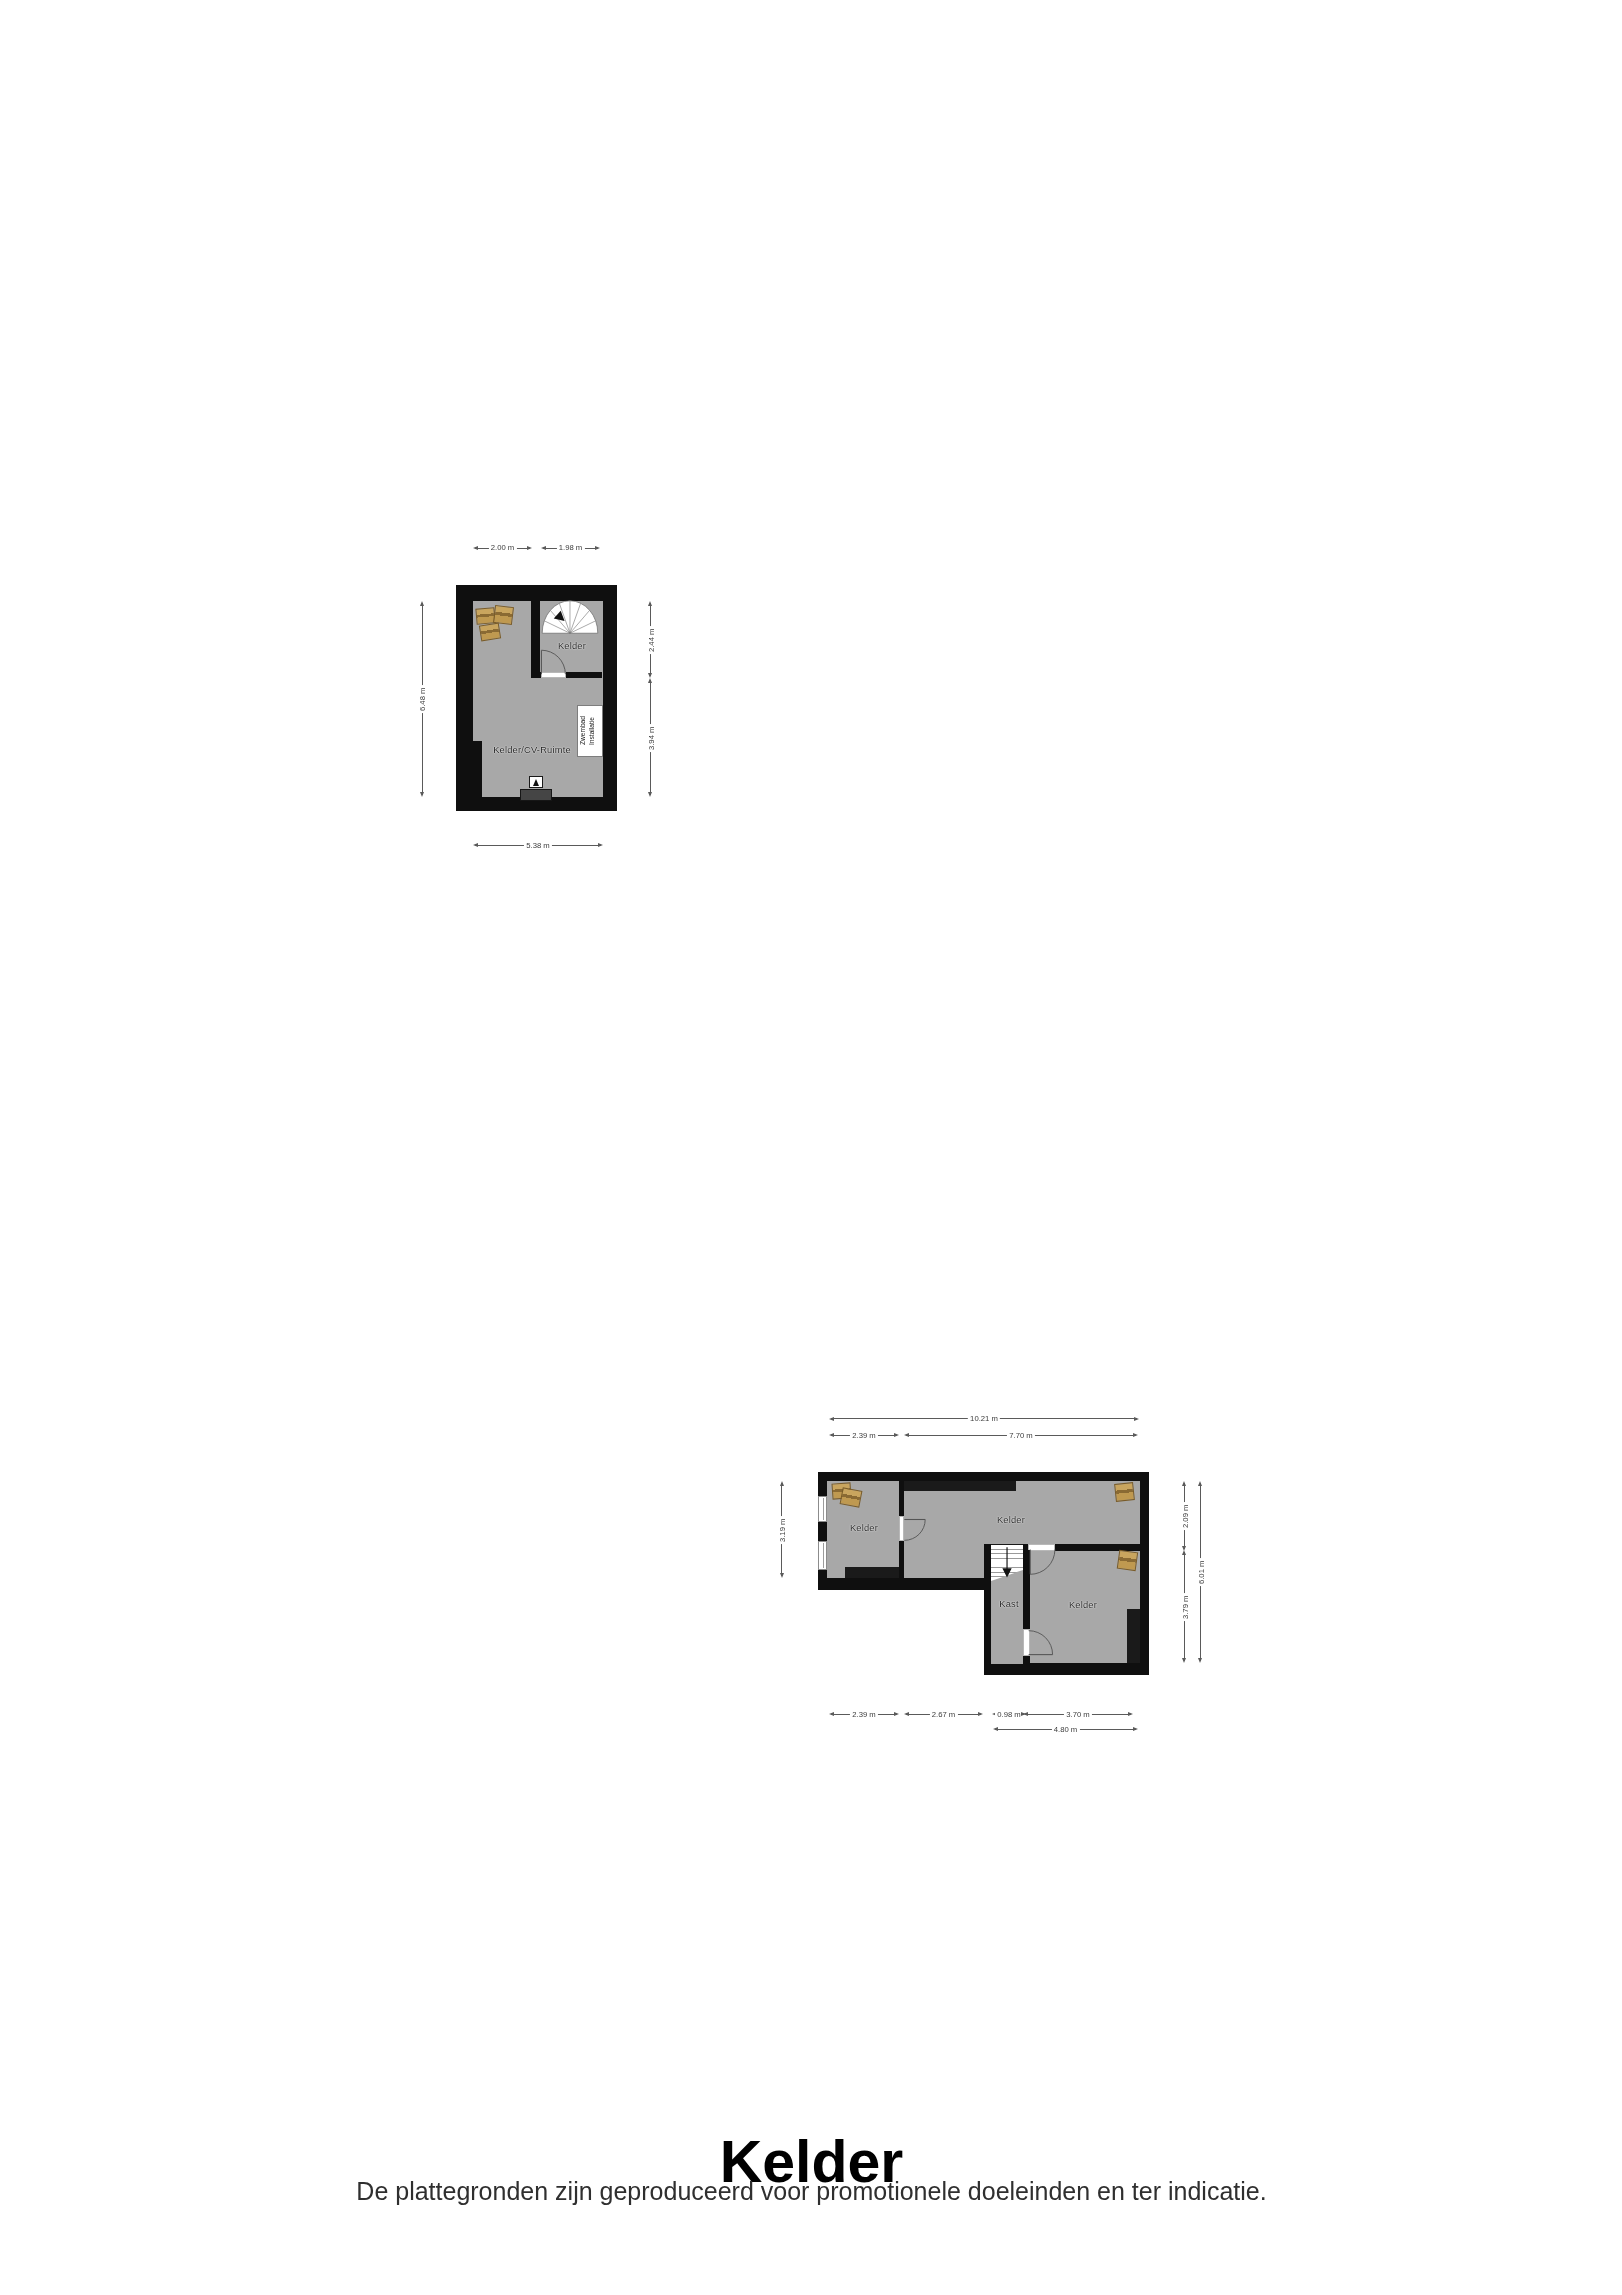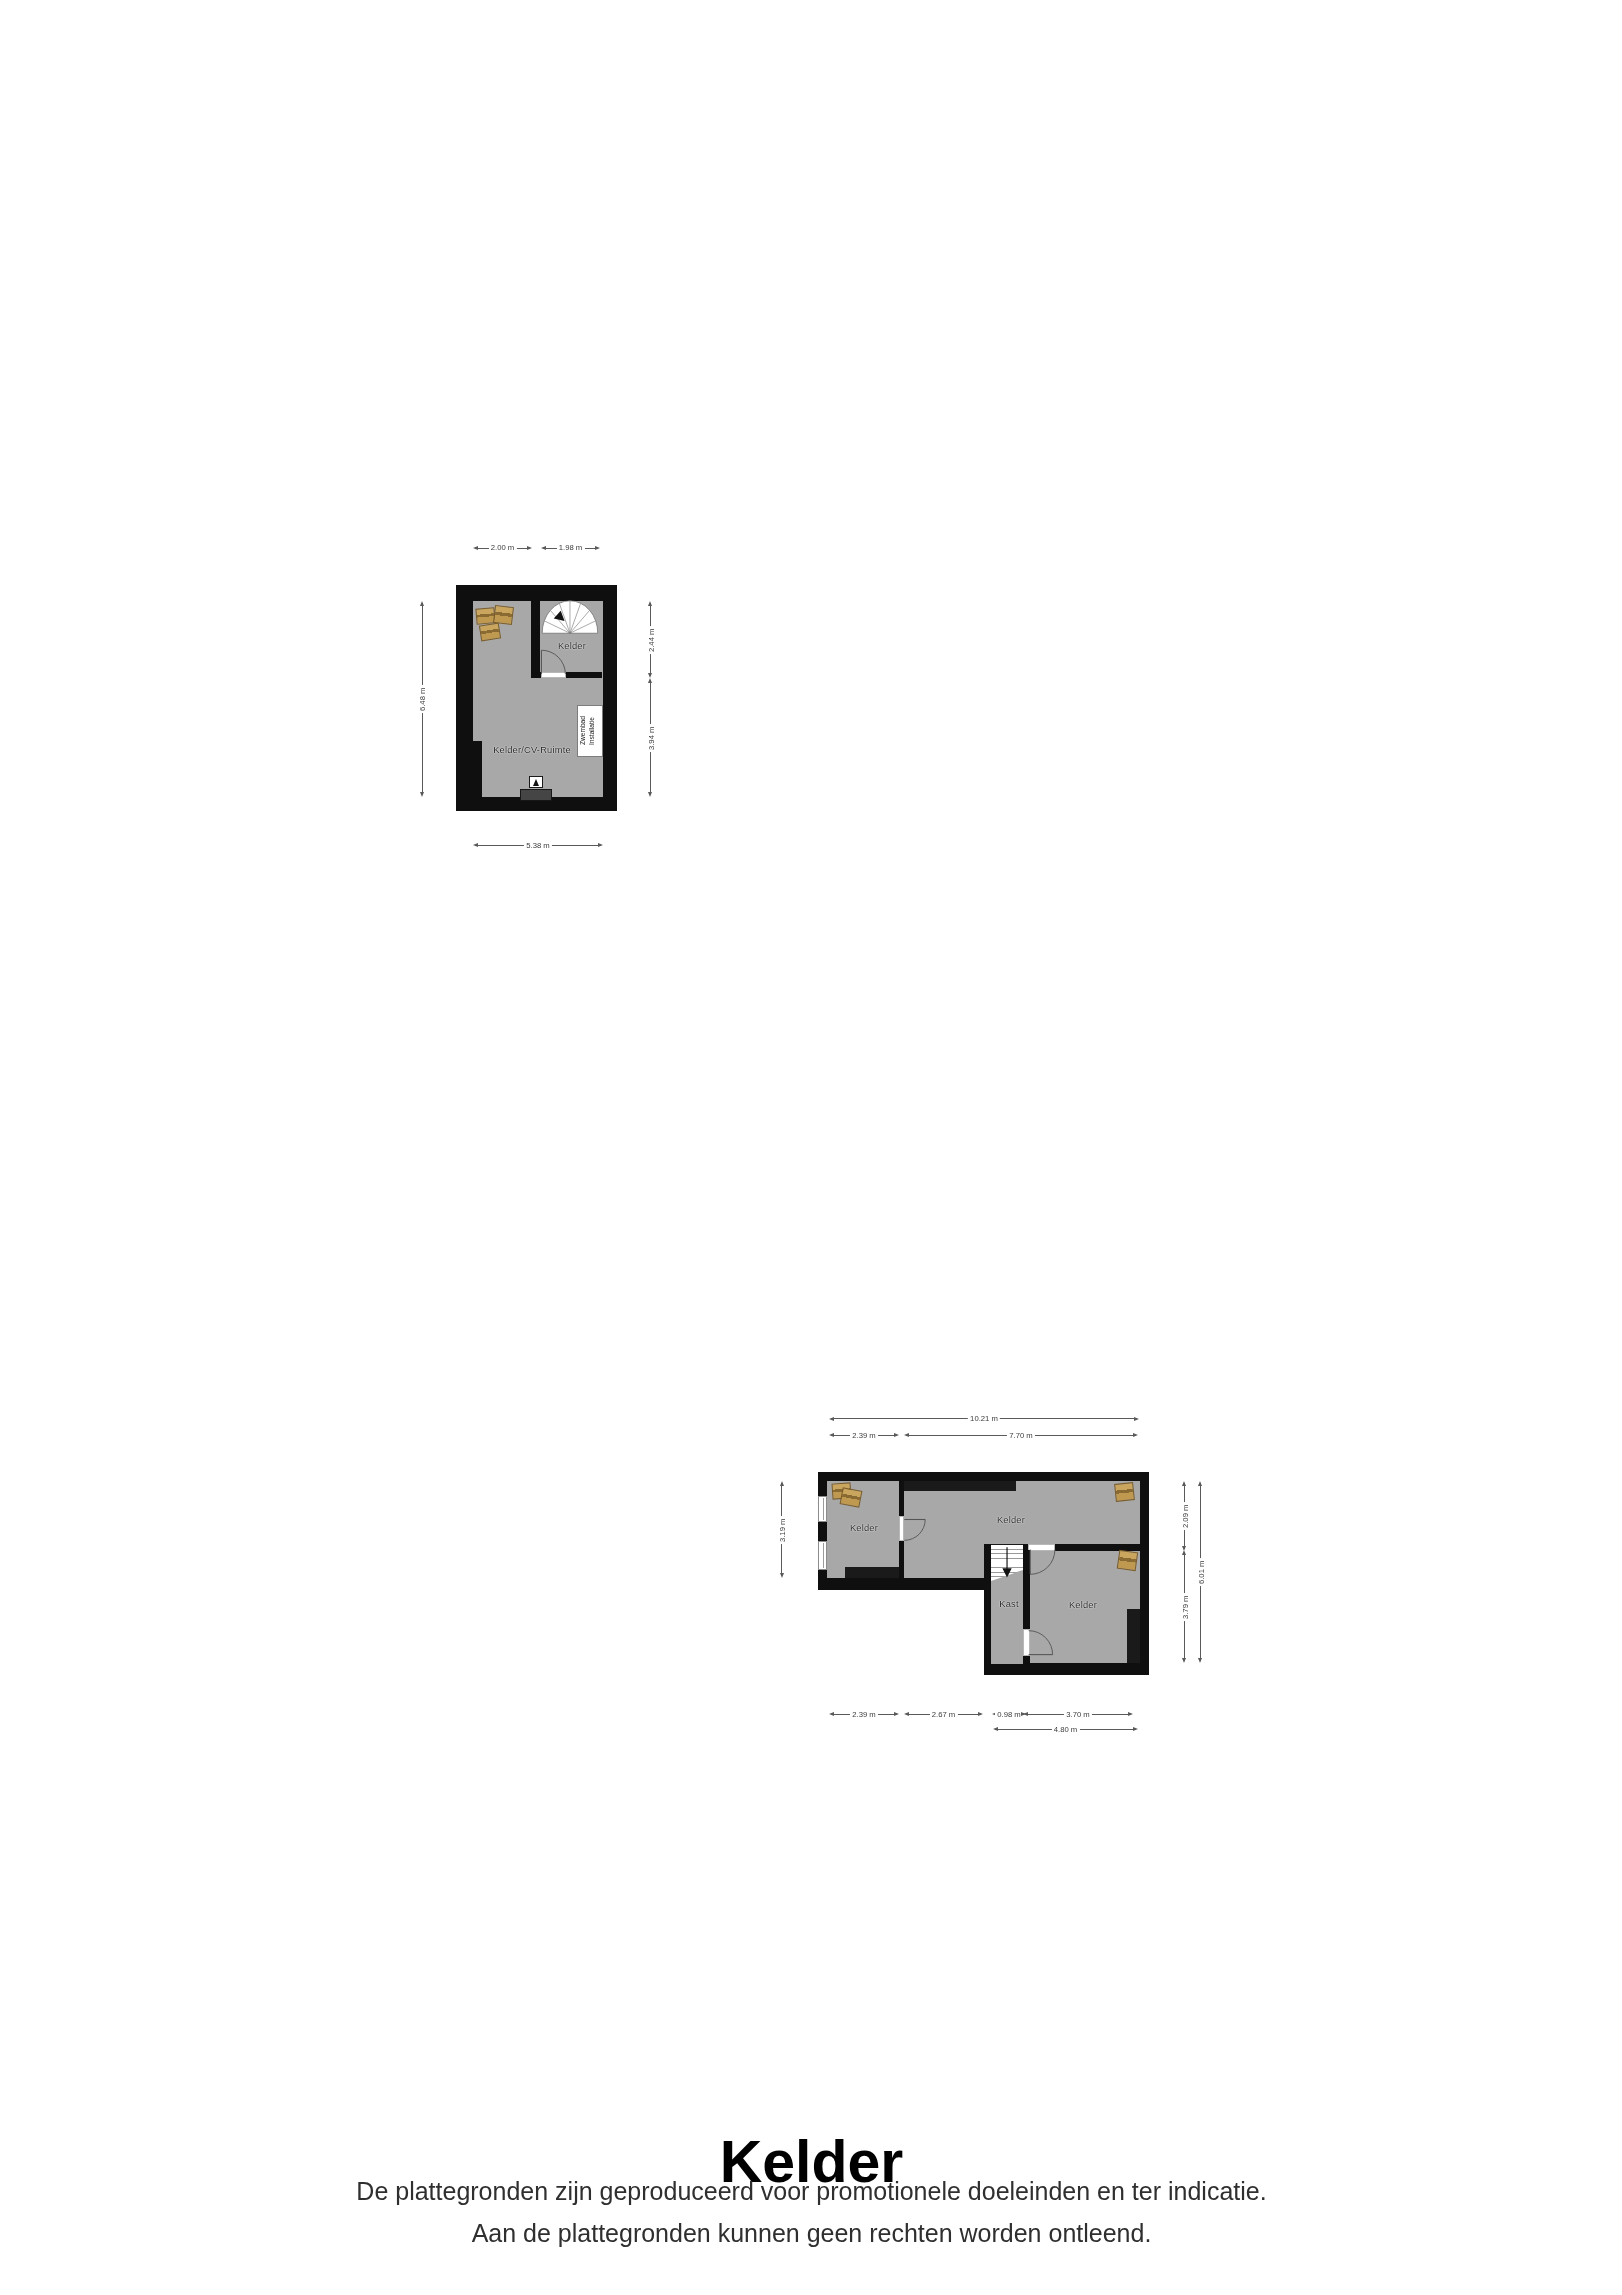--- a/index.html
+++ b/index.html
@@ -231,17 +231,16 @@
       </div>
     <div class="dimh" style="left:220px;top:319px;width:145px;">
       <div class="ln"></div>
         <span class="lab">4.80 m</span>
       </div>
   </section>
 
   <h1 class="title" style="top:2091px;">Kelder</h1>
   <div class="disclaimer" style="top:2162px;">
     <p>De plattegronden zijn geproduceerd voor promotionele doeleinden en ter indicatie.</p>
-    <p>Aan de plattegronden kunnen geen rechten worden ontleend.</p>
   </div>
 
 </div>
 
 
 </body></html>

